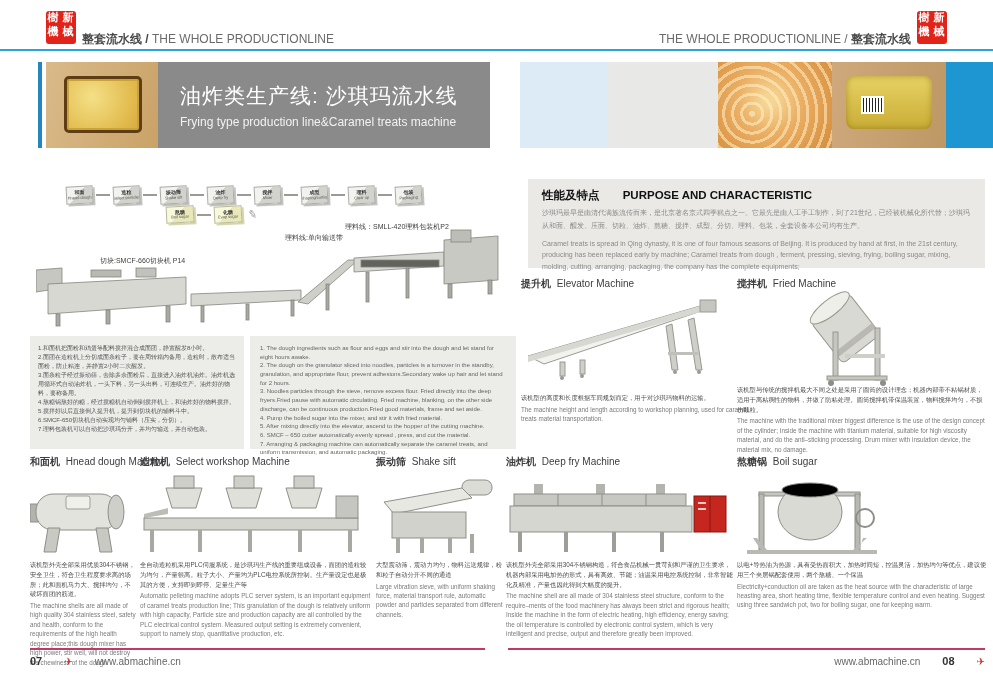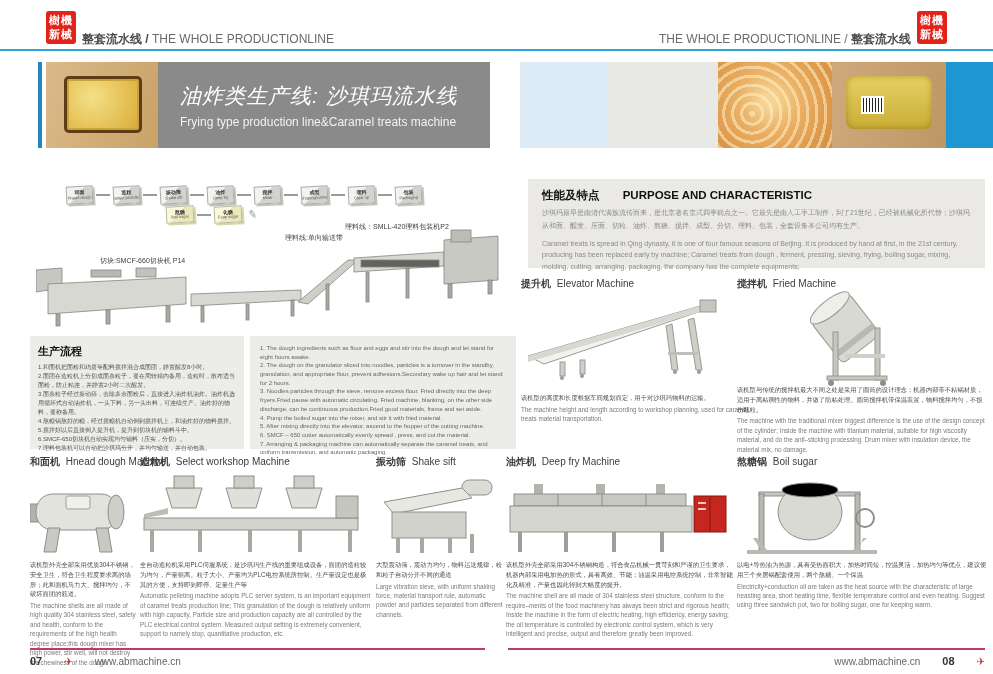--- a/index.html
+++ b/index.html
@@ -2,34 +2,34 @@
 <html><head>
 <meta charset="utf-8">
 <style>
   html,body{margin:0;padding:0;background:#fff;}
   .page{position:relative;width:993px;height:674px;background:#ffffff;overflow:hidden;
         font-family:"Liberation Sans","DejaVu Sans",sans-serif;color:#3a3a3a;}
   .abs{position:absolute;}
   
   .seal{width:30px;height:33px;background:#e2231a;border-radius:3px;color:#fff;
         font-weight:bold;font-size:11px;line-height:1.25;text-align:center;
-        display:flex;flex-direction:column;justify-content:center;letter-spacing:1px;}
+        display:flex;flex-direction:row;justify-content:center;letter-spacing:1px;}
   .tagline{font-size:12px;color:#4a4a4a;white-space:nowrap;}
   .tagline .zh{font-weight:bold;}
   .tagline .en{color:#6a6a6a;}
   .blue-rule{height:2px;background:#2aa4da;}
   
   .banner-edge{width:4px;background:#2387bd;}
   .banner-box{overflow:hidden;}
   .photo-sachima{background:linear-gradient(105deg,#daba8a,#c9a267);}
   .treat{position:absolute;left:16%;top:16%;width:64%;height:60%;
          background:radial-gradient(circle at 35% 35%,#f4e087,#e2bb4e 70%,#d8a93e);
          border:3px solid #5f3c14;border-radius:5px;box-shadow:inset 0 0 0 2px #caa23a;}
   .banner-title{background:#8a8a8a;color:#fff;padding:20px 0 0 22px;box-sizing:border-box;}
-  .banner-title .t1{font-size:21px;letter-spacing:1px;font-style:italic;}
+  .banner-title .t1{font-size:21px;letter-spacing:1px;}
   .banner-title .t2{font-size:12px;margin-top:5px;color:#f2f2f2;}
   .photo-closeup{background:
       repeating-radial-gradient(circle at 30% 60%,rgba(255,240,200,.55) 0 3px,rgba(0,0,0,0) 3px 9px),
       radial-gradient(circle at 45% 45%,#f6d492 8%,#eab066 40%,#de9a4b 75%,#d28c3e);}
   .photo-package{background:linear-gradient(100deg,#cfa97c,#bd9764);}
   .pack{position:absolute;left:12%;top:16%;width:76%;height:62%;
         background:linear-gradient(#e7d264,#c9ad36);border-radius:8px;
         box-shadow:inset 0 0 6px rgba(120,90,0,.5);}
   .barcode{position:absolute;left:18%;top:38%;width:22%;height:26%;
         background:repeating-linear-gradient(90deg,#222 0 1px,#fff 1px 3px);border:2px solid #fff;}
@@ -186,21 +186,20 @@
       <rect x="415" y="8" width="20" height="12" fill="#bdbdb7"></rect>
       <rect x="412" y="62" width="4" height="14" fill="#a9a9a3"></rect>
       <rect x="452" y="58" width="4" height="14" fill="#a9a9a3"></rect>
     </g>
   </svg>
   <div class="abs diag-label" style="left:100px;top:256px;">切块:SMCF-660切块机 P14</div>
   <div class="abs diag-label" style="left:285px;top:233px;">理料线:单向输送带</div>
   <div class="abs diag-label" style="left:345px;top:222px;">理料线：SMLL-420理料包装机P2</div>
 
   <div class="abs graybox" style="left:30px;top:336px;width:214px;height:113px;padding:8px;">
-    <div class="pz-title">生产流程</div>
     <div class="pline">1.和面机把面粉和鸡蛋等配料搅拌混合成面团，静置醒发8小时。</div>
     <div class="pline">2.面团在造粒机上分切成面条粒子，要在周转箱内备用，造粒时，散布适当面粉，防止粘连，并静置2小时二次醒发。</div>
     <div class="pline">3.面条粒子经过振动筛，去除多余面粉后，直接进入油炸机油炸。油炸机选用循环式自动油炸机，一头下料，另一头出料，可连续生产。油炸好的物料，要称备用。</div>
     <div class="pline">4.熬糖锅熬好的糖，经过搅糖机自动倒到搅拌机上，和油炸好的物料搅拌。</div>
     <div class="pline">5.搅拌好以后直接倒入提升机，提升到切块机的辅料斗中。</div>
     <div class="pline">6.SMCF-650切块机自动实现均匀铺料（压实，分切）。</div>
     <div class="pline">7.理料包装机可以自动把沙琪玛分开，并均匀输送，并自动包装。</div>
   </div>
 
   <div class="abs graybox" style="left:250px;top:336px;width:266px;height:113px;padding:8px 10px;">

